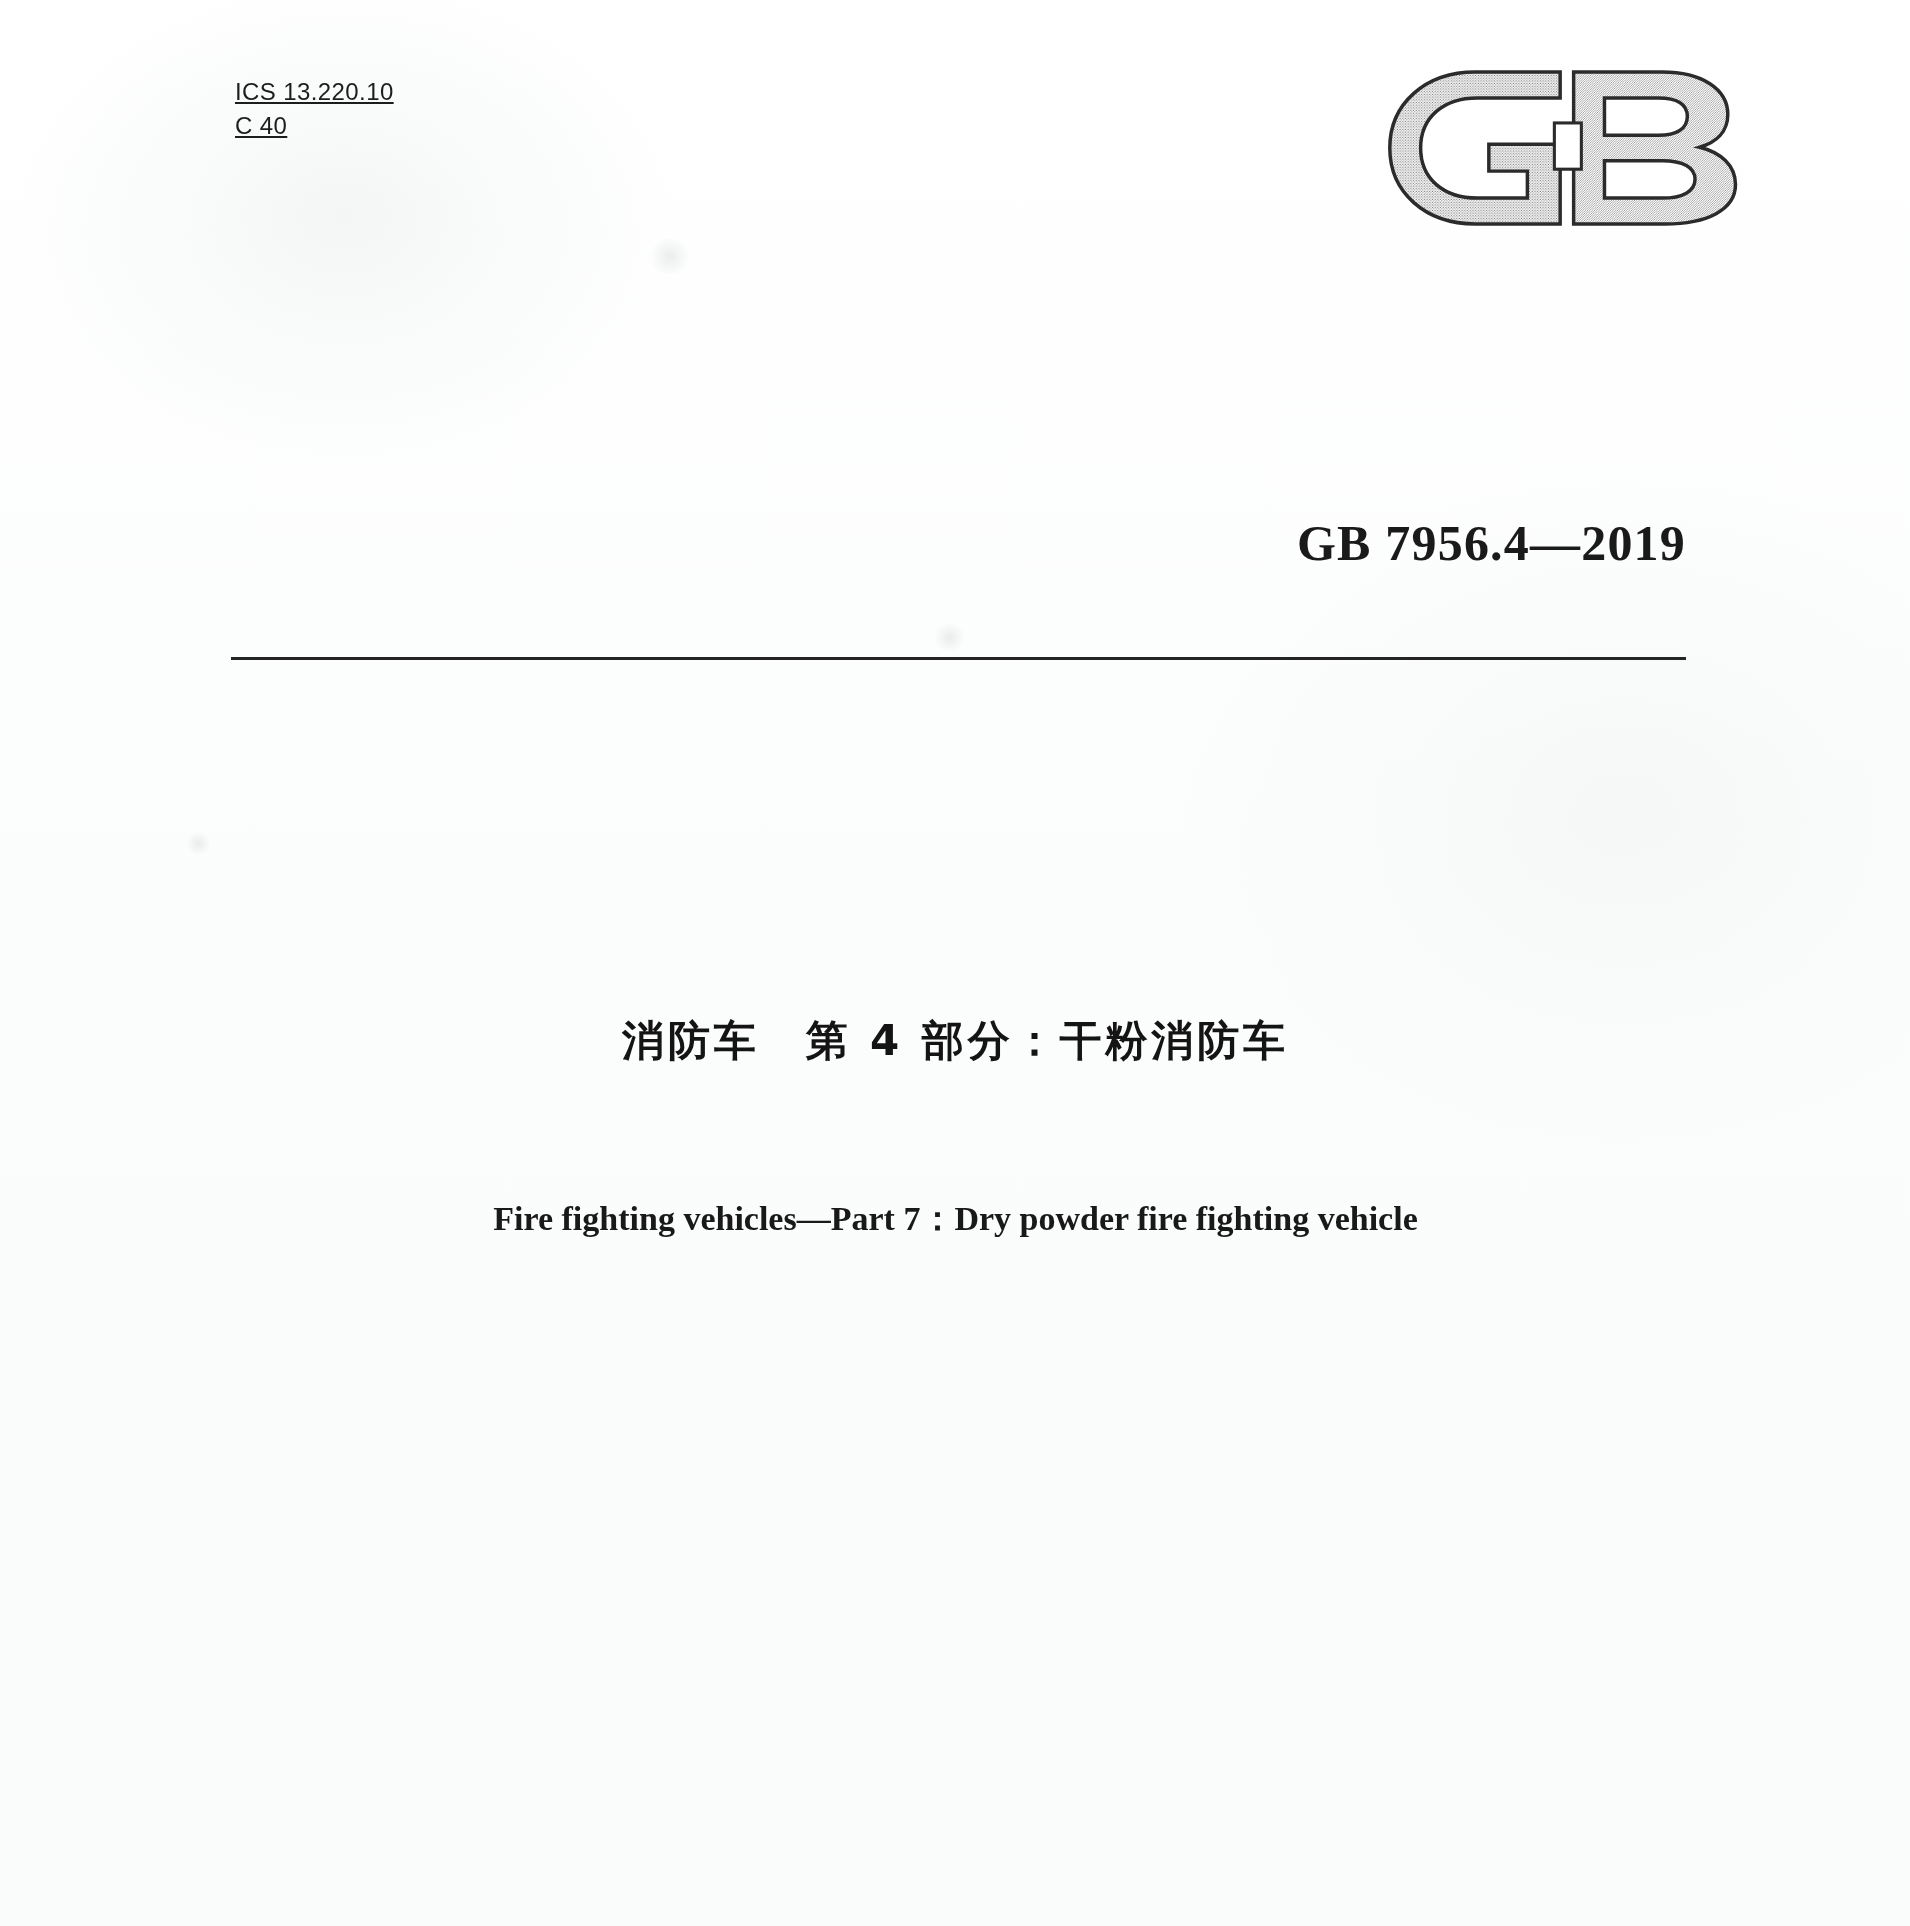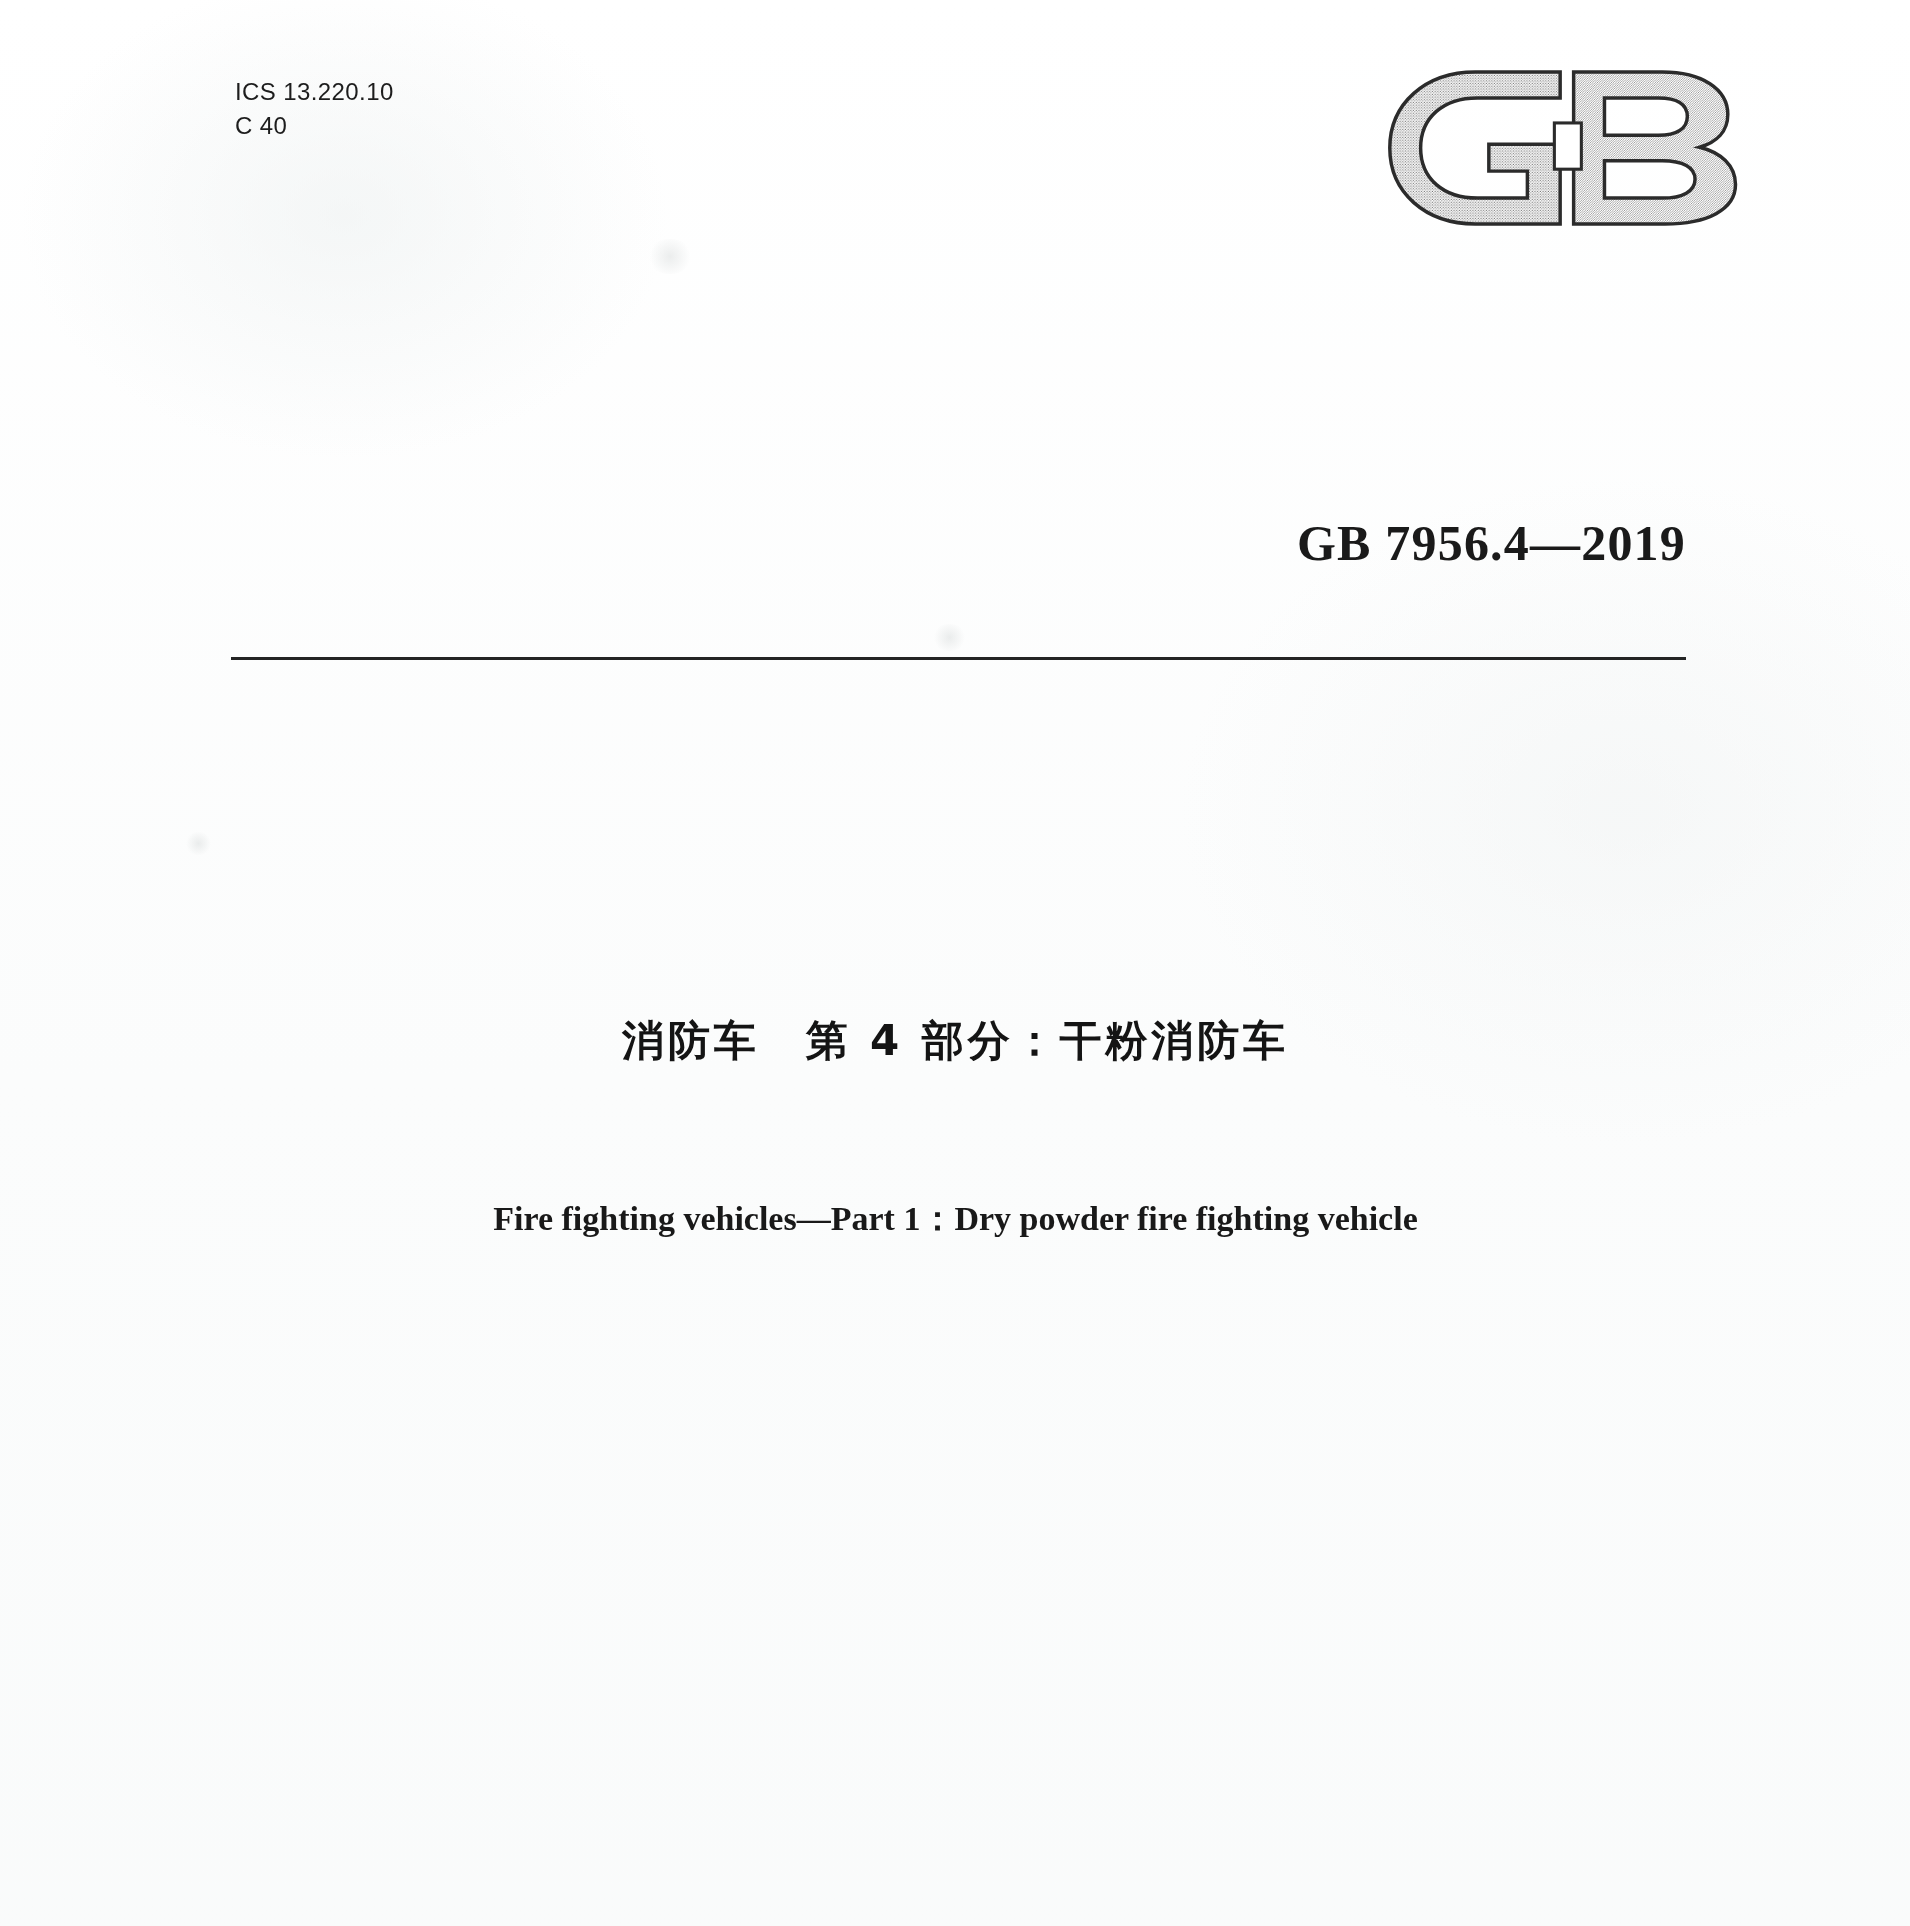--- a/index.html
+++ b/index.html
@@ -39,21 +39,21 @@
   .ics-block {
     position: absolute;
     left: 235px;
     top: 75px;
     font-size: 24px;
     line-height: 1.42;
     color: #1d1d1d;
     letter-spacing: 0.4px;
     font-family: "Liberation Sans", sans-serif;
   }
-  .ics-block div { white-space: pre; }
+  .ics-block div { white-space: pre; text-decoration: underline; }
 
   
   .gb-logo {
     position: absolute;
     right: 162px;
     top: 65px;
     width: 370px;
     height: 166px;
   }
   .gb-logo svg { display: block; width: 100%; height: 100%; }
@@ -175,16 +175,16 @@
       <rect x="455" y="150" width="70" height="120" fill="#ffffff" stroke="#2b2b2b" stroke-width="8"></rect>
     </svg>
   </div>
 
 
   <div class="std-number">GB 7956.4—2019</div>
 
   <div class="rule-top"></div>
 
   <div class="doc-title-cn">消防车　第 4 部分：干粉消防车</div>
-  <div class="doc-title-en">Fire fighting vehicles—Part 1：Dry powder fire fighting vehicle</div>
+  <div class="doc-title-en">Fire fighting vehicles—Part 7：Dry powder fire fighting vehicle</div>
 
 </div>
 
 
 </body></html>

